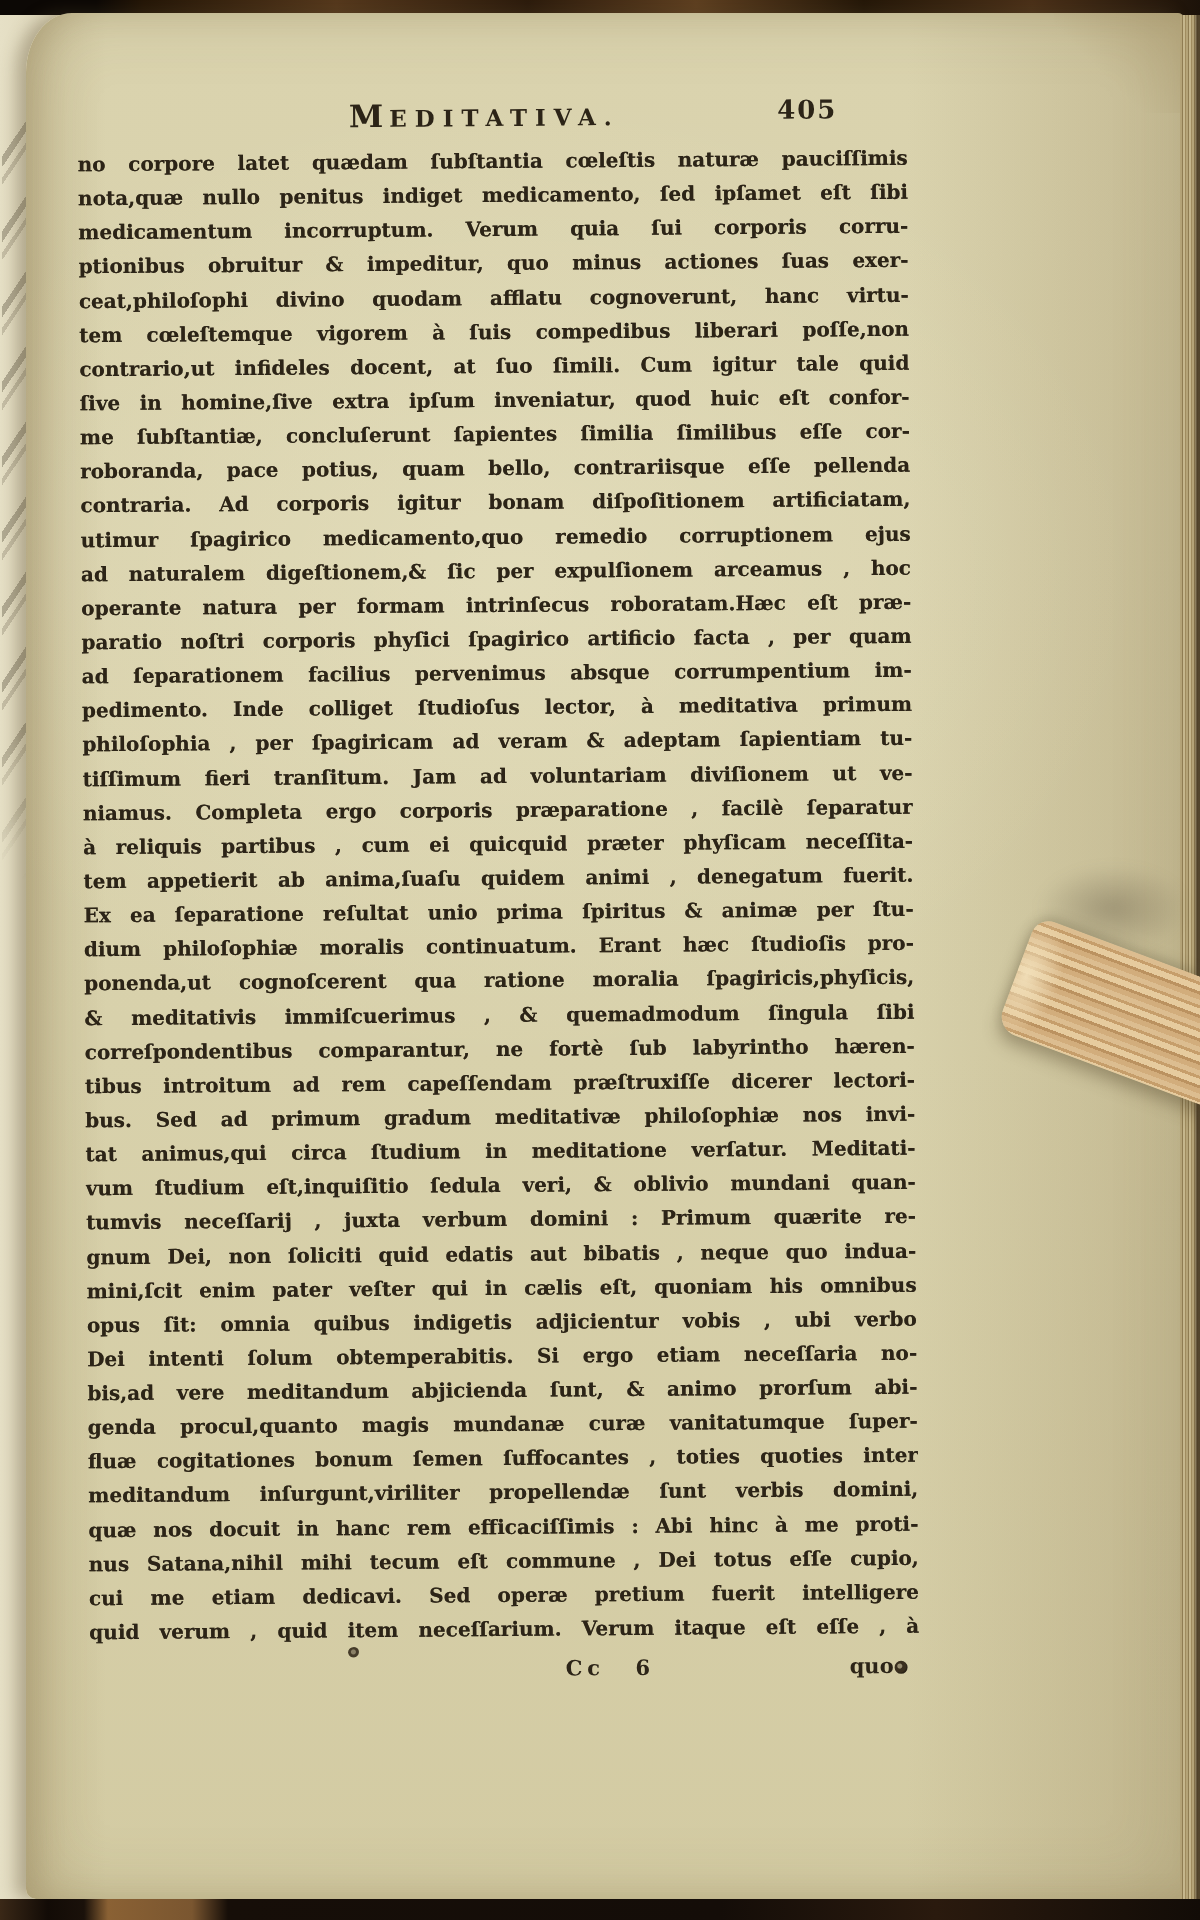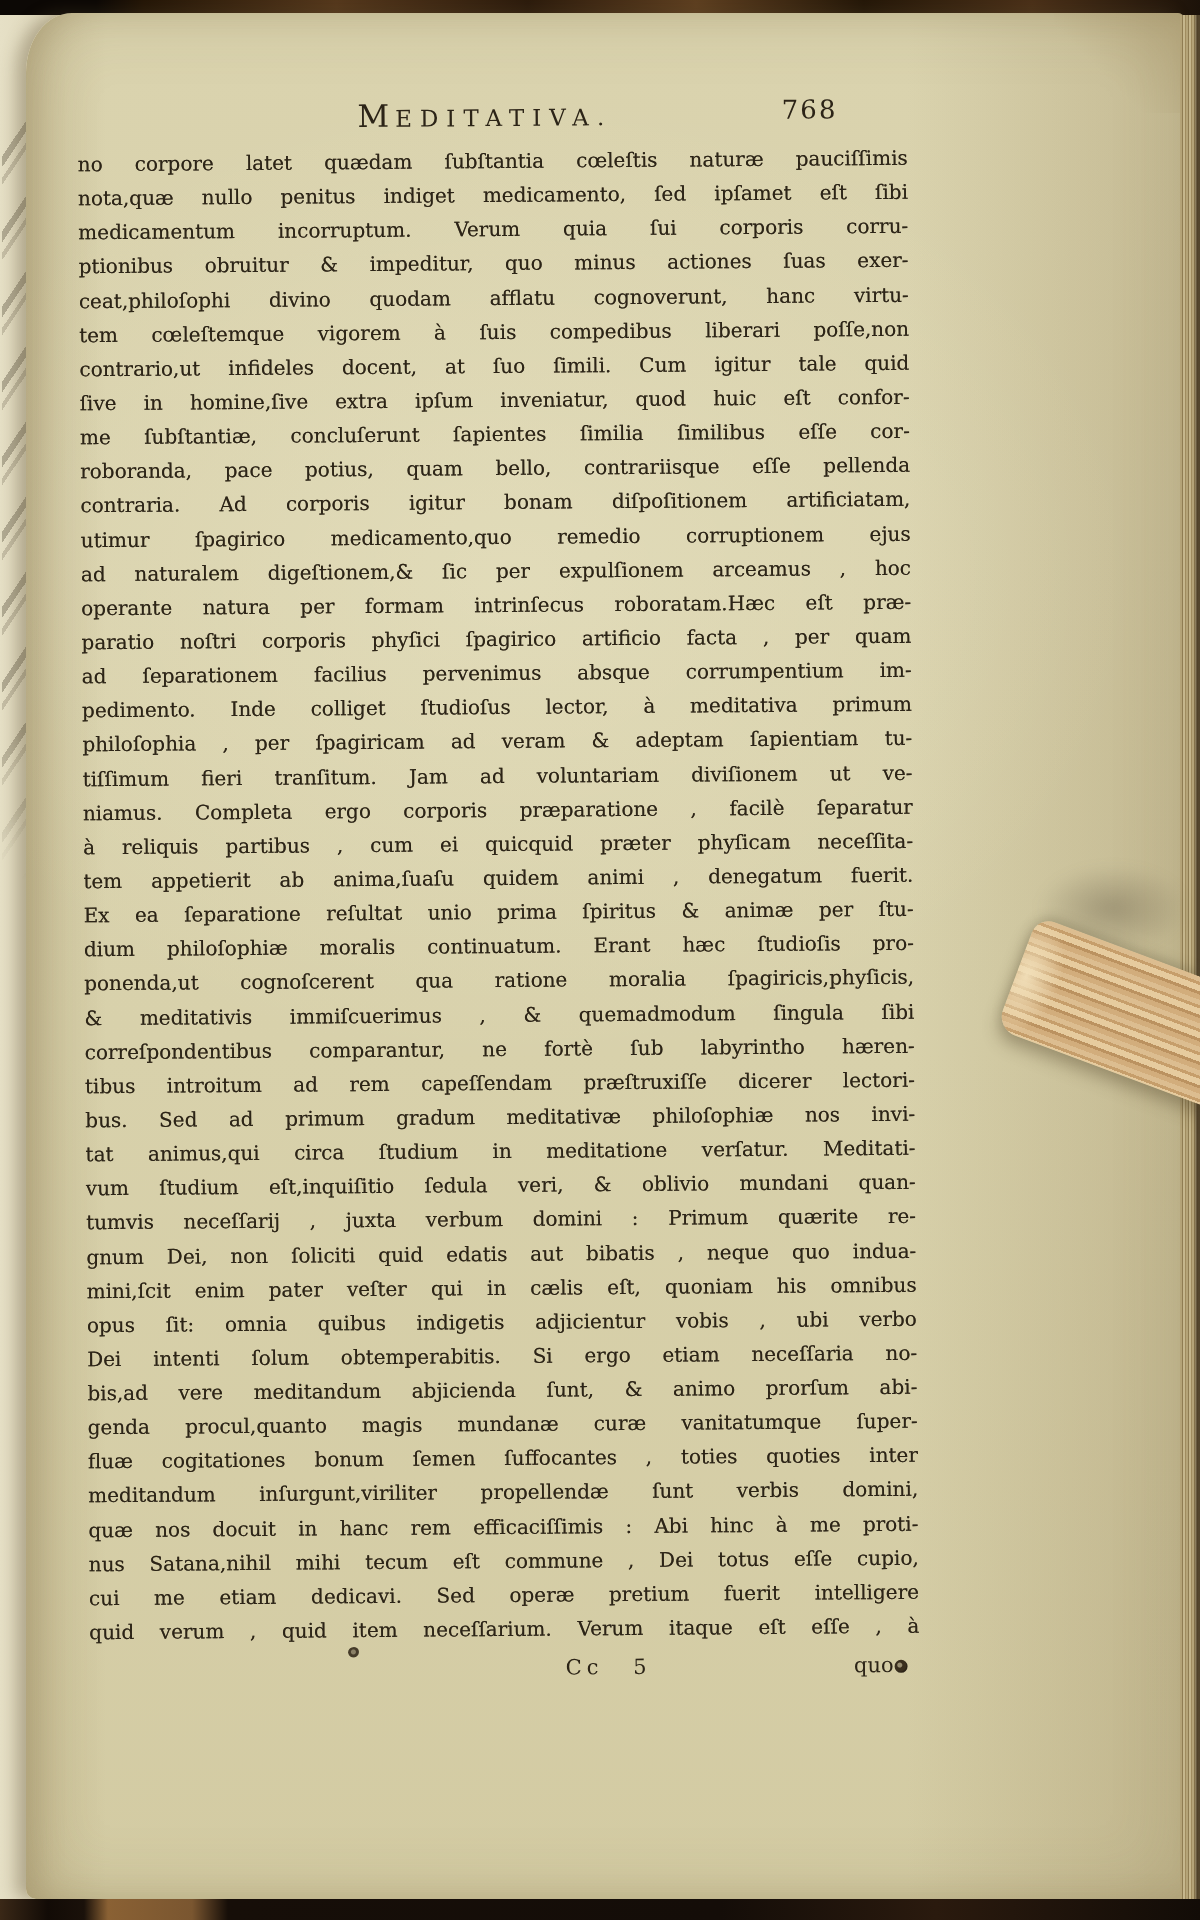--- a/index.html
+++ b/index.html
@@ -42,20 +42,21 @@
     position:absolute;left:26px;top:13px;right:16px;bottom:21px;
     background:
       radial-gradient(900px 700px at 42% 30%, rgba(255,252,230,.22), rgba(255,252,230,0) 70%),
       linear-gradient(90deg, rgba(150,130,85,.20) 0%, rgba(150,130,85,0) 7%, rgba(150,130,85,0) 76%, rgba(143,123,80,.25) 97%),
       linear-gradient(180deg,#dad3ae 0%,#d8d1ab 55%,#d3cba3 100%);
     border-radius:46px 6px 4px 10px / 60px 6px 4px 10px;
     box-shadow:
       inset 0 0 70px rgba(120,100,60,.22),
       inset 14px 0 26px rgba(120,100,60,.18),
       -10px 0 16px rgba(90,75,45,.35);
+    font-weight: bold;
   }
   .corner-fold{
     position:absolute;right:0;top:0;width:130px;height:100px;
     background:linear-gradient(225deg, rgba(160,140,95,.38), rgba(160,140,95,0) 62%);
     border-radius:0 6px 0 0;
   }
 
   
   .fore-edge{
     position:absolute;right:0;top:15px;bottom:21px;width:20px;
@@ -125,21 +126,21 @@
   <div class="gutter">
     <div class="gutter-marks"></div>
   </div>
 
   <div class="page">
     <div class="corner-fold"></div>
 
     <div class="content">
       <div class="header">
         <span class="title">MEDITATIVA.</span>
-        <span class="pagenum">768</span>
+        <span class="pagenum">405</span>
       </div>
 
       <div class="textblock">
           <div class="line">no corpore latet quædam ſubſtantia cœleſtis naturæ pauciſſimis</div>
           <div class="line">nota,quæ nullo penitus indiget medicamento, ſed ipſamet eſt ſibi</div>
           <div class="line">medicamentum incorruptum.  Verum quia ſui corporis corru-</div>
           <div class="line">ptionibus obruitur &amp; impeditur, quo minus actiones ſuas exer-</div>
           <div class="line">ceat,philoſophi divino quodam afflatu cognoverunt, hanc virtu-</div>
           <div class="line">tem cœleſtemque vigorem à ſuis compedibus liberari poſſe,non</div>
           <div class="line">contrario,ut infideles docent, at ſuo ſimili.  Cum igitur tale quid</div>
@@ -176,21 +177,21 @@
           <div class="line">genda procul,quanto magis mundanæ curæ vanitatumque ſuper-</div>
           <div class="line">fluæ cogitationes bonum ſemen ſuffocantes , toties quoties inter</div>
           <div class="line">meditandum inſurgunt,viriliter propellendæ ſunt verbis domini,</div>
           <div class="line">quæ nos docuit in hanc rem efficaciſſimis :  Abi hinc à me proti-</div>
           <div class="line">nus Satana,nihil mihi tecum eſt commune , Dei totus eſſe cupio,</div>
           <div class="line">cui me etiam dedicavi.   Sed operæ pretium fuerit intelligere</div>
           <div class="line">quid verum , quid item neceſſarium.  Verum itaque eſt eſſe , à</div>
         </div>
 
       <div class="footer">
-        <span class="sig">Cc 5</span>
+        <span class="sig">Cc 6</span>
         <span class="catch"><span>quo</span><span class="blob"></span></span>
       </div>
     </div>
 
     <div class="ink-spot"></div>
   </div>
 
   <div class="fore-edge"></div>
 
   <div class="stick-shadow"></div>

